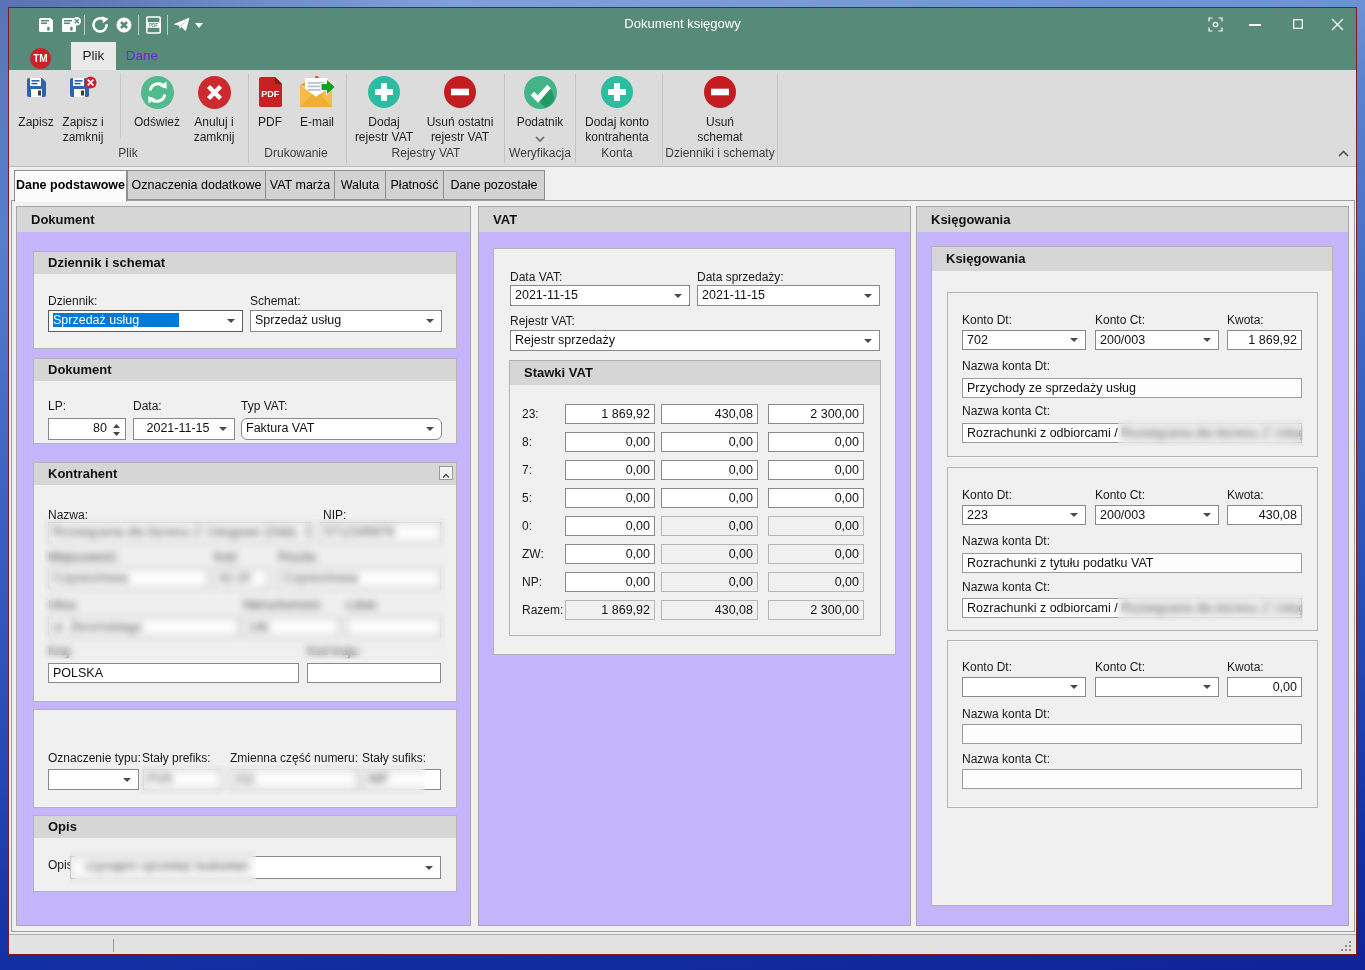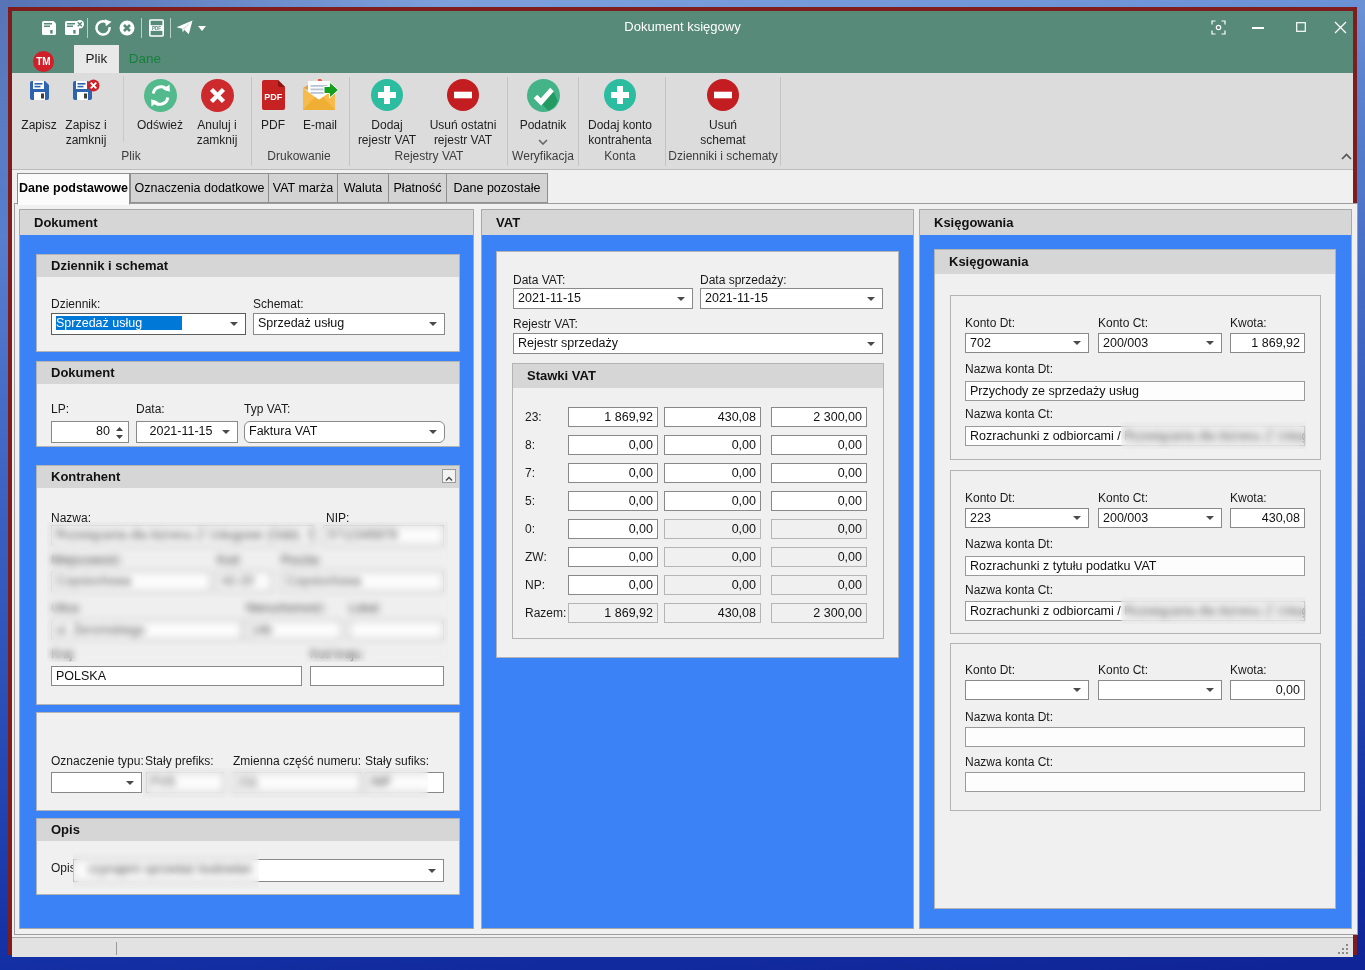--- a/index.html
+++ b/index.html
@@ -1,36 +1,36 @@
 <!DOCTYPE html>
 <html><head><meta charset="utf-8">
 <style>
 *{margin:0;padding:0;box-sizing:border-box;}
 html,body{width:1365px;height:970px;overflow:hidden;}
 body{font-family:"Liberation Sans",sans-serif;position:relative;
 background:radial-gradient(ellipse 900px 500px at -80px -60px,rgba(20,40,120,0.55) 0%,rgba(20,40,120,0) 60%),linear-gradient(175deg,#86a8e0 0%,#5b83cf 18%,#3c63c2 45%,#2549b4 70%,#1330a4 88%,#0f2496 100%);}
 .abs{position:absolute;}
-#win{position:absolute;left:8px;top:7px;width:1349px;height:948px;background:#f0f0f0;border:4px solid #7f1d1d;}
+#win{position:absolute;left:8px;top:7px;width:1349px;height:948px;background:#f0f0f0;border:1px solid #7f1d1d;}
 #titlebar{position:absolute;left:0;top:0;width:100%;height:62px;background:#578a78;}
 #title{position:absolute;top:8px;left:0;width:100%;text-align:center;color:#fff;font-size:13px;}
 #ribbon{position:absolute;left:0;top:62px;width:100%;height:97px;background:#dcdcdc;border-bottom:1px solid #bcbcbc;}
 .rsep{position:absolute;top:4px;height:89px;width:1px;background:#c3c3c3;}
 .rlabel{position:absolute;top:76px;font-size:12px;color:#3d3d3d;text-align:center;white-space:nowrap;}
 .rbtn{position:absolute;top:6px;text-align:center;font-size:12px;color:#1e1e1e;line-height:14.5px;white-space:nowrap;}
 .ricon{height:39px;display:flex;align-items:flex-start;justify-content:center;}
 #tmlogo{position:absolute;left:21px;top:40px;width:21px;height:21px;border-radius:50%;background:#d01f28;color:#fff;font-weight:bold;font-size:10px;text-align:center;line-height:22px;}
 .ttab{position:absolute;top:34px;height:28px;font-size:13.5px;text-align:center;}
 #tabPlik{left:62px;width:45px;background:#e9e9e9;color:#1a1a1a;line-height:28px;}
-#tabDane{left:107px;width:52px;color:#15803d;line-height:28px;}
+#tabDane{left:107px;width:52px;color:#6d28d9;line-height:28px;}
 #content{position:absolute;left:0;top:159px;width:100%;height:768px;background:#f0f0f0;}
 .ptab{position:absolute;top:3px;height:30px;border:1px solid #8f8f8f;background:#d3d3d3;font-size:12.5px;text-align:center;line-height:29px;color:#000;border-right:none;}
 .ptab.last{border-right:1px solid #8f8f8f;}
 .ptab.on{background:#fbfbfb;font-weight:bold;height:32px;z-index:5;border-right:1px solid #8f8f8f;border-bottom:1px solid #fbfbfb;}
 #page{position:absolute;left:2px;top:33px;width:1344px;height:732px;background:#f0f0f0;border:1px solid #9d9d9d;}
-.gbox{position:absolute;background:#3b82f6;border:1px solid #a8a8a8;}
+.gbox{position:absolute;background:#c4b5fd;border:1px solid #a8a8a8;}
 .ghead{height:25px;background:#d6d6d6;font-weight:bold;font-size:13px;line-height:25px;padding-left:14px;color:#111;}
 .sbox{position:absolute;background:#f0f0f0;border:1px solid #b3b3b3;}
 .shead{height:22px;background:#d6d6d6;font-weight:bold;font-size:13px;line-height:22px;padding-left:14px;color:#111;}
 .lbl{position:absolute;font-size:12px;color:#1a1a1a;white-space:nowrap;}
 .inp{position:absolute;background:#fff;border:1px solid #898989;font-size:12.5px;color:#111;line-height:19px;padding:0 4px;white-space:nowrap;overflow:hidden;}
 .inp.num{text-align:right;}
 .inp.dis{background:#f0f0f0;border-color:#b5b5b5;}
 .inp.ro{background:#fdfdfd;border-color:#9a9a9a;}
 .car{position:absolute;right:7px;top:50%;margin-top:-2px;width:0;height:0;border-left:4px solid transparent;border-right:4px solid transparent;border-top:4.5px solid #4a4a4a;}
 .haze{position:absolute;backdrop-filter:blur(3.6px);background:rgba(240,240,240,0.18);z-index:9;}

